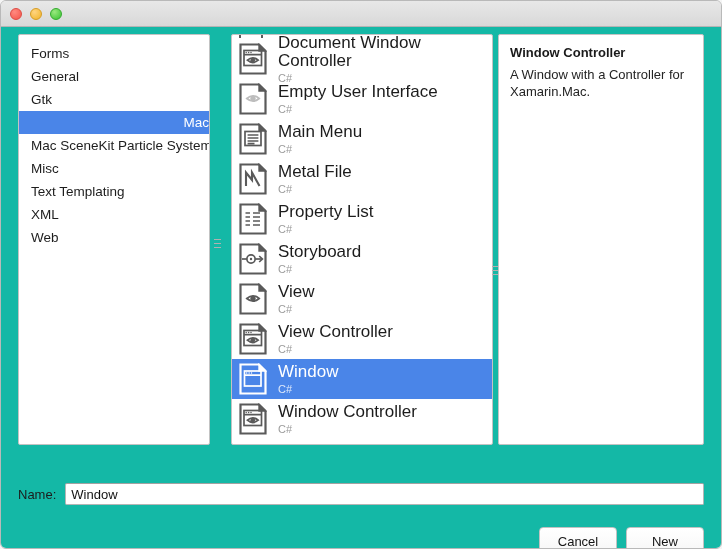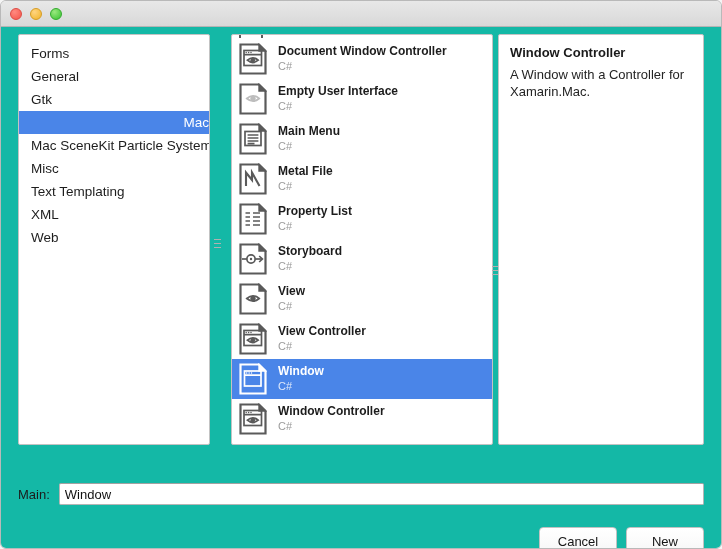--- a/index.html
+++ b/index.html
@@ -189,23 +189,22 @@
     margin-right: 10px;
     position: relative;
   }
   .tmpl-texts {
     display: flex;
     flex-direction: column;
     justify-content: center;
     line-height: 1.05;
   }
   .tmpl-name {
-    font-size: 12px;
+    font-size: 17px;
     color: #1c1c1c;
-    font-weight: bold;
   }
   .tmpl-lang {
     font-size: 11px;
     color: #9b9b9b;
     margin-top: 3px;
   }
   .tmpl-item.selected .tmpl-name { color: #ffffff; }
   .tmpl-item.selected .tmpl-lang { color: #dfe9fb; }
 
   
@@ -528,21 +527,21 @@
       </div>
 
       <div class="panel panel-details">
         <div class="detail-title">Window Controller</div>
         <div class="detail-desc">A Window with a Controller for Xamarin.Mac.</div>
       </div>
 
     </div>
 
     <div class="name-row">
-      <span class="name-label">Main:</span>
+      <span class="name-label">Name:</span>
       <input class="name-input" type="text" value="Window" style="">
     </div>
 
     <div class="btn-row">
       <button class="btn">Cancel</button>
       <button class="btn">New</button>
     </div>
 
   </div>
 </div>

